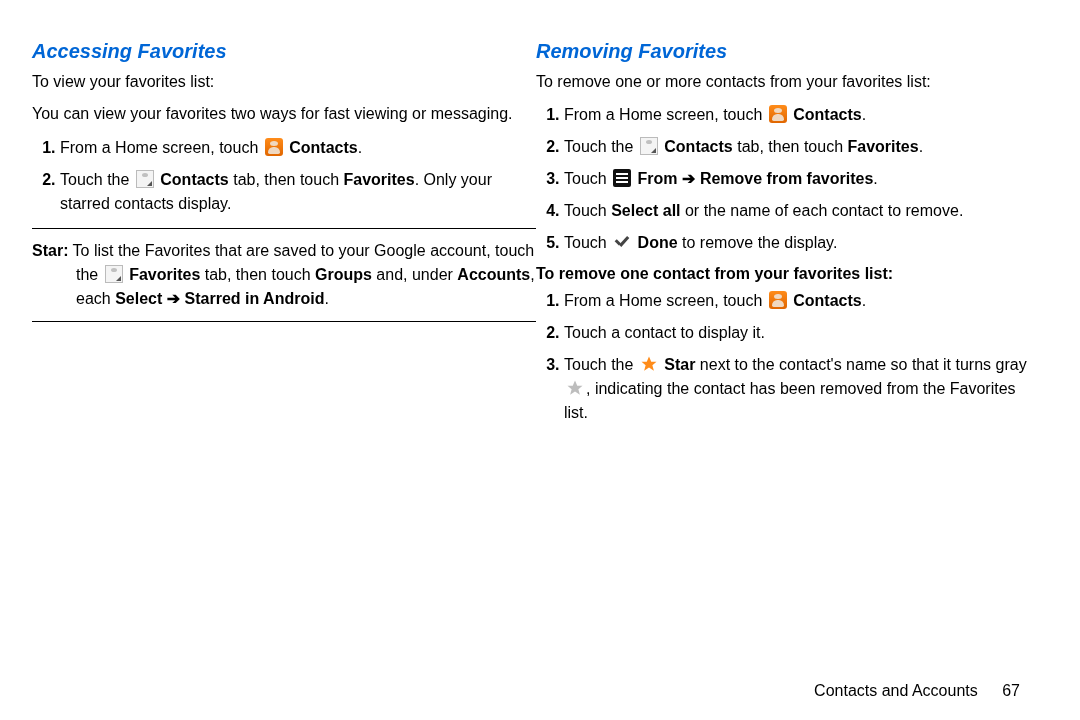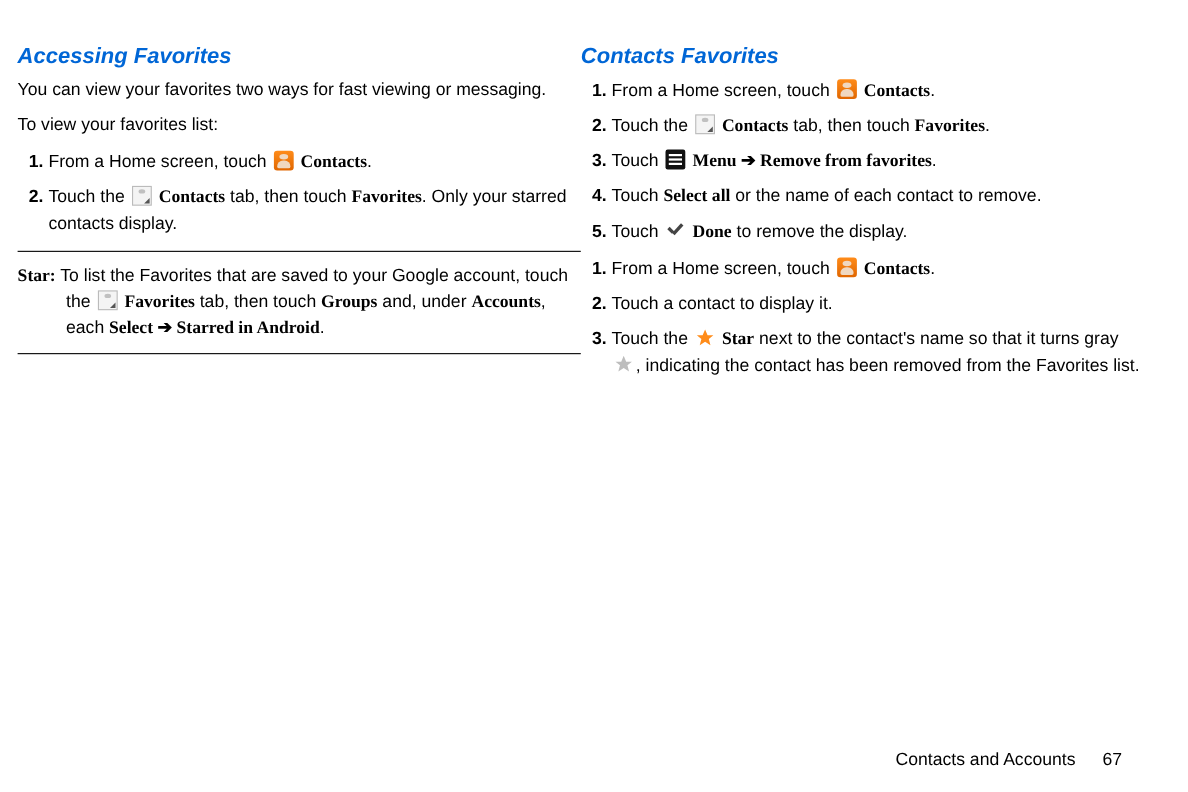--- a/index.html
+++ b/index.html
@@ -9,21 +9,21 @@
     font-size: 16px;
     color: #000;
     background: #fff;
     width: 1080px;
     height: 720px;
     box-sizing: border-box;
     position: relative;
   }
   .page {
     display: flex;
-    padding: 40px 40px 0 16px;
+    padding: 40px 40px 0 32px;
   }
   .col {
     flex: 1;
     min-width: 0;
   }
   .section-heading {
     color: #0066d6;
     font-weight: bold;
     font-style: italic;
     font-size: 20px;
@@ -37,21 +37,21 @@
     margin: 0 0 10px 0;
     padding-left: 28px;
   }
   ol li {
     margin-bottom: 8px;
     line-height: 1.5;
   }
   ol li::marker {
     font-weight: bold;
   }
-  .bold { font-weight: bold; font-family: Liberation Serif, serif; }
+  .bold { font-weight: bold; }
   .note-block {
     border-top: 1.5px solid #000;
     border-bottom: 1.5px solid #000;
     padding: 10px 0;
     margin-top: 12px;
     line-height: 1.5;
   }
   .note-body {
     padding-left: 44px;
     text-indent: -44px;
@@ -153,22 +153,22 @@
     width: 18px; height: 18px; display: block;
   }
 </style>
 </head>
 <body>
 
 <div class="page">
 
   <div class="col">
     <div class="section-heading">Accessing Favorites</div>
+    <p>To view your favorites list:</p>
     <p>You can view your favorites two ways for fast viewing or messaging.</p>
-    <p>To view your favorites list:</p>
     <ol>
       <li>
         <span>From a Home screen, touch </span>
         <span class="ic ic-contacts"></span>
         <span class="bold">Contacts</span><span>.</span>
       </li>
       <li>
         <span>Touch the </span>
         <span class="ic ic-tab"></span>
         <span class="bold">Contacts</span><span> tab, then touch </span><span class="bold">Favorites</span><span>. Only your starred contacts display.</span>
@@ -177,47 +177,49 @@
 
     <div class="note-block">
       <div class="note-body">
         <span class="bold">Star:</span><span> To list the Favorites that are saved to your Google account, touch the </span><span class="ic ic-tab"></span>
         <span class="bold">Favorites</span><span> tab, then touch </span><span class="bold">Groups</span><span> and, under </span><span class="bold">Accounts</span><span>, each </span><span class="bold">Select</span><span class="bold arrow"> ➔ </span><span class="bold">Starred in Android</span><span>.</span>
       </div>
     </div>
   </div>
 
   <div class="col">
-    <div class="section-heading">Contacts Favorites</div>
+    <div class="section-heading">Removing Favorites</div>
+    <p>To remove one or more contacts from your favorites list:</p>
     <ol>
       <li>
         <span>From a Home screen, touch </span>
         <span class="ic ic-contacts"></span>
         <span class="bold">Contacts</span><span>.</span>
       </li>
       <li>
         <span>Touch the </span>
         <span class="ic ic-tab"></span>
         <span class="bold">Contacts</span><span> tab, then touch </span><span class="bold">Favorites</span><span>.</span>
       </li>
       <li>
         <span>Touch </span>
         <span class="ic ic-menu"></span>
-        <span class="bold">Menu</span><span class="bold arrow"> ➔ </span><span class="bold">Remove from favorites</span><span>.</span>
+        <span class="bold">From</span><span class="bold arrow"> ➔ </span><span class="bold">Remove from favorites</span><span>.</span>
       </li>
       <li>
         <span>Touch </span><span class="bold">Select all</span><span> or the name of each contact to remove.</span>
       </li>
       <li>
         <span>Touch </span>
         <span class="ic ic-check"></span>
         <span class="bold">Done</span><span> to remove the display.</span>
       </li>
     </ol>
 
+    <div class="subhead">To remove one contact from your favorites list:</div>
     <ol>
       <li>
         <span>From a Home screen, touch </span>
         <span class="ic ic-contacts"></span>
         <span class="bold">Contacts</span><span>.</span>
       </li>
       <li>Touch a contact to display it.</li>
       <li>
         <span>Touch the </span>
         <span class="ic ic-star-orange"><svg viewBox="0 0 24 24">

